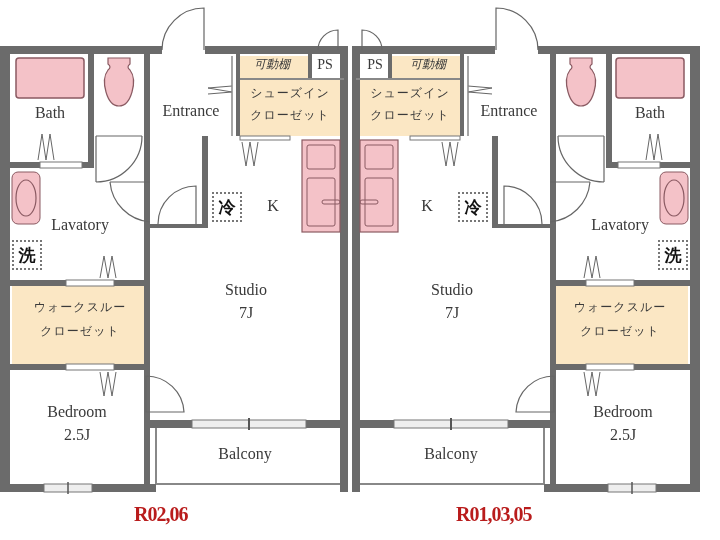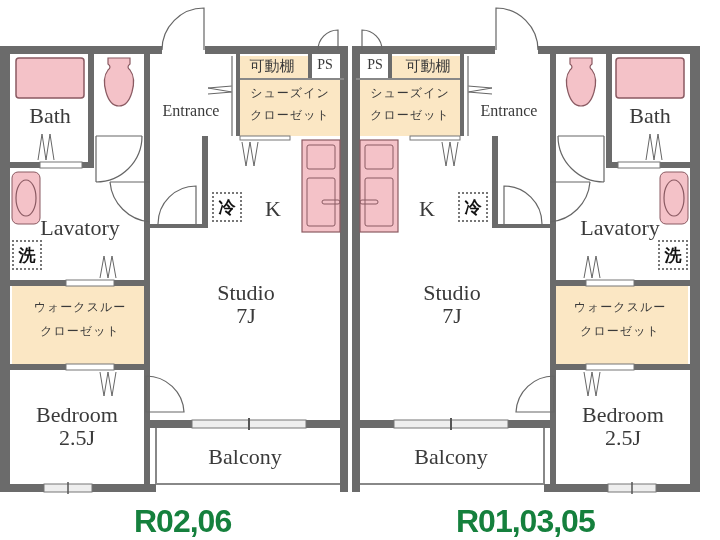--- a/index.html
+++ b/index.html
@@ -1,23 +1,23 @@
 <!DOCTYPE html>
 <html><head>
 <meta charset="utf-8">
 <style>
   html,body{margin:0;padding:0;background:#ffffff;}
   body{width:720px;height:540px;position:relative;overflow:hidden;font-family:"DejaVu Serif","Liberation Serif",serif;color:#333;}
   svg{position:absolute;left:0;top:0;}
   .lbl{position:absolute;text-align:center;font-family:"Liberation Serif","DejaVu Serif",serif;color:#3a3a3a;line-height:1.2;white-space:nowrap;}
-  .room{font-size:22px;}
+  .room{font-size:16px;}
   .jp{font-size:12px;letter-spacing:1px;line-height:1.5;}
-  .small{font-size:15px;}
+  .small{font-size:12px;font-style:italic;}
   .ps{font-size:14px;text-align:center;}
-  .unit{position:absolute;font-family:Liberation Sans, sans-serif;font-weight:bold;font-size:32px;color:#15803d;letter-spacing:-1px;}
+  .unit{position:absolute;font-family:Liberation Serif, serif;font-weight:bold;font-size:20px;color:#b91c1c;letter-spacing:-1px;}
   .appl{position:absolute;width:30px;height:30px;border:2px dotted #777;box-sizing:border-box;font-family:"DejaVu Sans",sans-serif;font-weight:bold;font-size:17px;color:#111;display:flex;align-items:center;justify-content:center;}
 </style>
 </head>
 <body>
 
 <svg width="720" height="540" viewBox="0 0 720 540">
   <defs>
     <g id="unitL">
 
       <rect x="236" y="56" width="72" height="22" fill="#fbe7c4"></rect>

